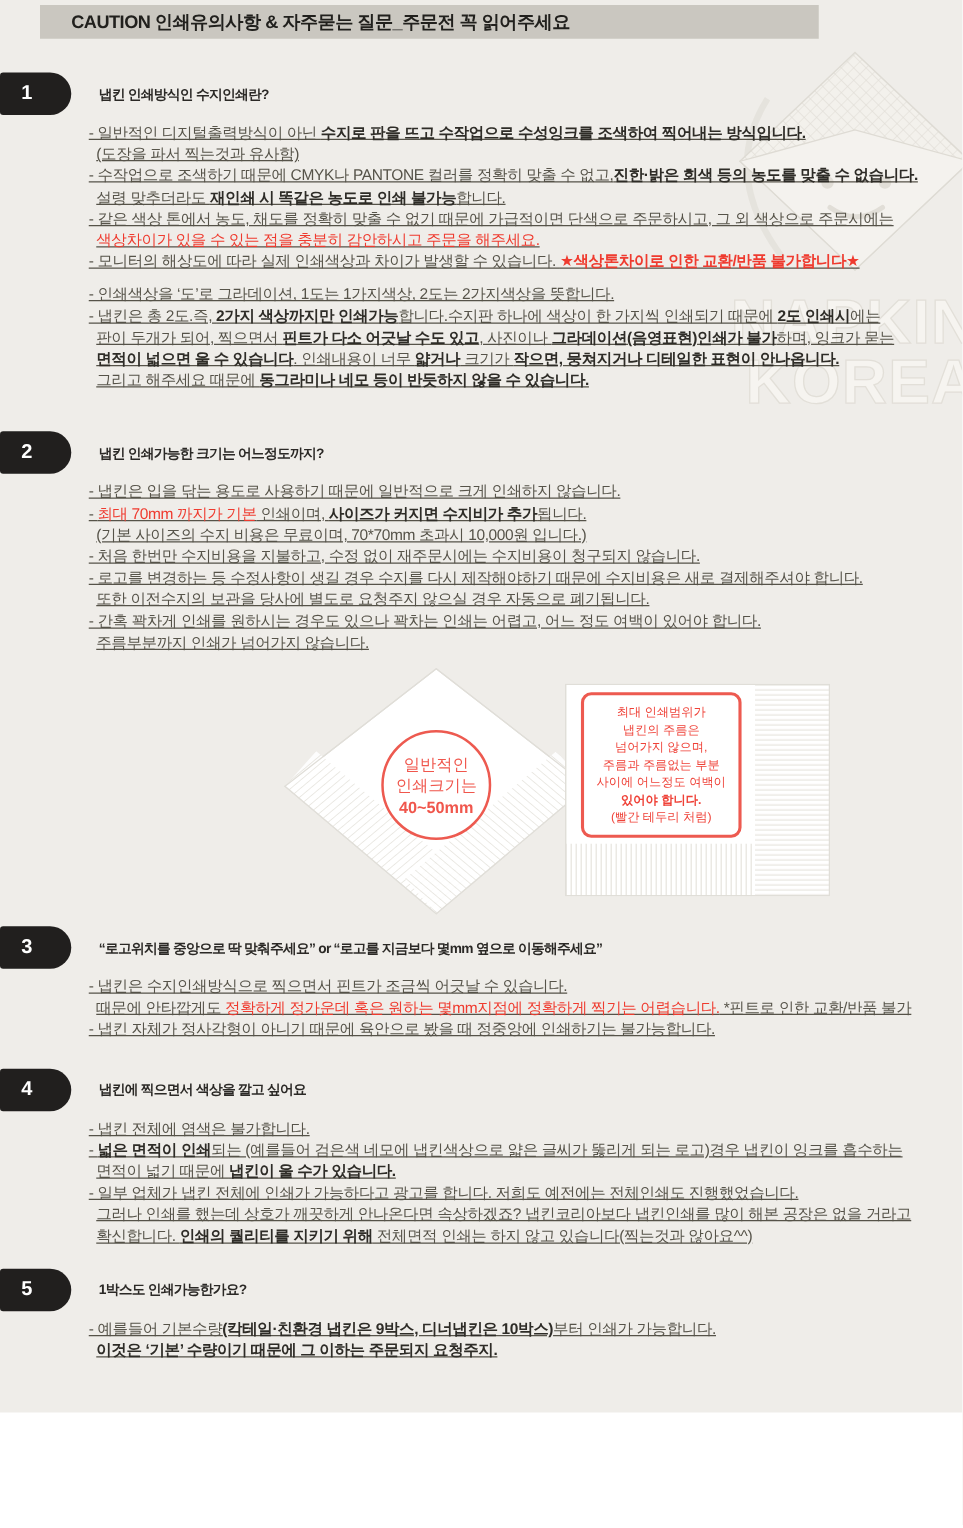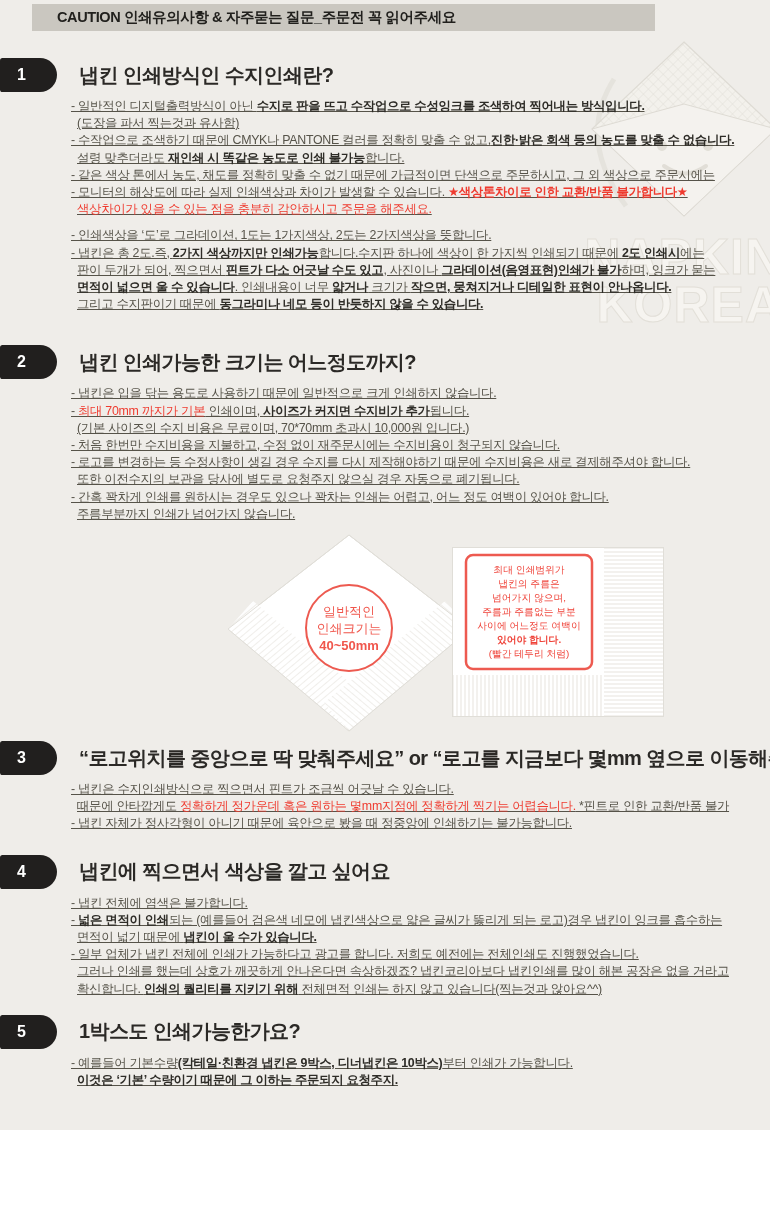--- a/index.html
+++ b/index.html
@@ -43,21 +43,21 @@
     width:57px;height:34px;
     background:#211f1e;
     border-radius:3px 20px 20px 3px;
     color:#ffffff;
     display:flex;align-items:center;justify-content:center;
     padding-right:14px;box-sizing:border-box;
     font-size:16px;font-weight:bold;
     flex:0 0 auto;
   }
   .q-title{
-    font-size:20px;font-weight:bold;color:#2b2926;
+    font-size:11px;font-weight:bold;color:#2b2926;
     letter-spacing:-0.6px;white-space:nowrap;
   }
   .section-body{
     margin:6px 0 0 71px;
   }
   .line{
     white-space:nowrap;
     font-size:12.4px;line-height:17.2px;
     letter-spacing:-0.3px;
     color:#565349;
@@ -117,28 +117,28 @@
       <div class="section-head sec-1">
         <div class="q-badge">1</div>
         <div class="q-title">냅킨 인쇄방식인 수지인쇄란?</div>
       </div>
       <div class="section-body">
           <div class="line"><span class="s-n">- 일반적인 디지털출력방식이 아닌 </span><span class="s-b">수지로 판을 뜨고 수작업으로 수성잉크를 조색하여 찍어내는 방식입니다.</span></div>
           <div class="line cont"><span class="s-n">(도장을 파서 찍는것과 유사함)</span></div>
           <div class="line"><span class="s-n">- 수작업으로 조색하기 때문에 CMYK나 PANTONE 컬러를 정확히 맞출 수 없고,</span><span class="s-b">진한·밝은 회색 등의 농도를 맞출 수 없습니다.</span></div>
           <div class="line cont"><span class="s-n">설령 맞추더라도 </span><span class="s-b">재인쇄 시 똑같은 농도로 인쇄 불가능</span><span class="s-n">합니다.</span></div>
           <div class="line"><span class="s-n">- 같은 색상 톤에서 농도, 채도를 정확히 맞출 수 없기 때문에 가급적이면 단색으로 주문하시고, 그 외 색상으로 주문시에는</span></div>
+          <div class="line cont"><span class="s-r">색상차이가 있을 수 있는 점을 충분히 감안하시고 주문을 해주세요.</span></div>
           <div class="line"><span class="s-n">- 모니터의 해상도에 따라 실제 인쇄색상과 차이가 발생할 수 있습니다. </span><span class="s-rb">★색상톤차이로 인한 교환/반품 불가합니다★</span></div>
-          <div class="line cont"><span class="s-r">색상차이가 있을 수 있는 점을 충분히 감안하시고 주문을 해주세요.</span></div>
           <div class="line gap"></div>
           <div class="line"><span class="s-n">- 인쇄색상을 ‘도’로 그라데이션, 1도는 1가지색상, 2도는 2가지색상을 뜻합니다.</span></div>
           <div class="line"><span class="s-n">- 냅킨은 총 2도.즉, </span><span class="s-b">2가지 색상까지만 인쇄가능</span><span class="s-n">합니다.수지판 하나에 색상이 한 가지씩 인쇄되기 때문에 </span><span class="s-b">2도 인쇄시</span><span class="s-n">에는</span></div>
           <div class="line cont"><span class="s-n">판이 두개가 되어, 찍으면서 </span><span class="s-b">핀트가 다소 어긋날 수도 있고</span><span class="s-n">, 사진이나 </span><span class="s-b">그라데이션(음영표현)인쇄가 불가</span><span class="s-n">하며, 잉크가 묻는</span></div>
           <div class="line cont"><span class="s-b">면적이 넓으면 울 수 있습니다</span><span class="s-n">. 인쇄내용이 너무 </span><span class="s-b">얇거나</span><span class="s-n"> 크기가 </span><span class="s-b">작으면, 뭉쳐지거나 디테일한 표현이 안나옵니다.</span></div>
-          <div class="line cont"><span class="s-n">그리고 수지판이기 때문에 </span><span class="s-b">동그라미나 네모 등이 반듯하지 않을 수 있습니다.</span></div>
+          <div class="line cont"><span class="s-n">그리고 해주세요 때문에 </span><span class="s-b">동그라미나 네모 등이 반듯하지 않을 수 있습니다.</span></div>
         </div>
 
       <div class="section-head sec-2">
         <div class="q-badge">2</div>
         <div class="q-title">냅킨 인쇄가능한 크기는 어느정도까지?</div>
       </div>
       <div class="section-body">
           <div class="line"><span class="s-n">- 냅킨은 입을 닦는 용도로 사용하기 때문에 일반적으로 크게 인쇄하지 않습니다.</span></div>
           <div class="line"><span class="s-n">- </span><span class="s-r">최대 70mm 까지가 기본</span><span class="s-n"> 인쇄이며, </span><span class="s-b">사이즈가 커지면 수지비가 추가</span><span class="s-n">됩니다.</span></div>
           <div class="line cont"><span class="s-n">(기본 사이즈의 수지 비용은 무료이며, 70*70mm 초과시 10,000원 입니다.)</span></div>

